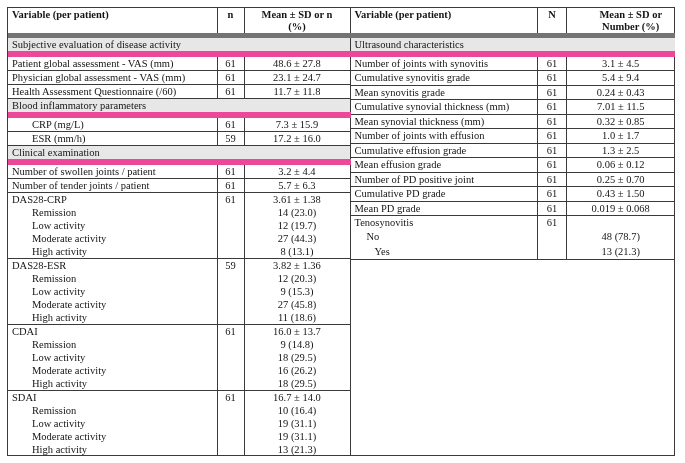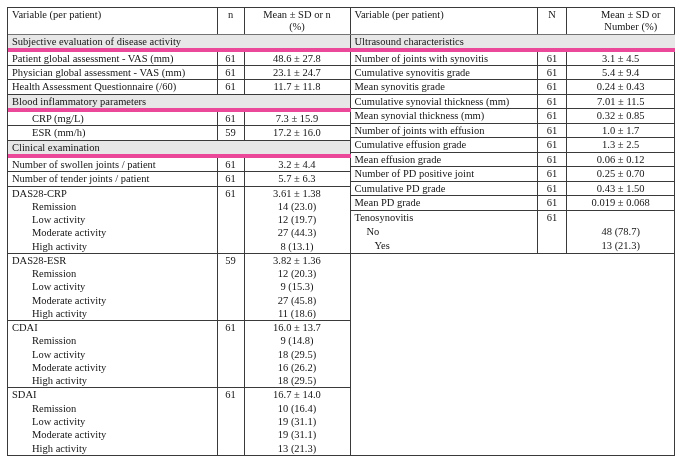--- a/index.html
+++ b/index.html
@@ -3,28 +3,28 @@
 <meta charset="utf-8">
 <style>
   html,body{margin:0;padding:0;background:#ffffff;}
   .page{width:685px;height:463px;box-sizing:border-box;padding:7px;background:#fff;}
   .table-outer{display:flex;align-items:flex-start;border:1px solid #3a3a3a;height:449px;box-sizing:border-box;width:668px;background:#fff;}
   table{border-collapse:collapse;table-layout:fixed;font-family:"Liberation Serif",serif;font-size:10.5px;color:#151515;}
   #left-table{height:447px;width:342px;}
   #right-table{width:324px;}
   th,td{padding:0 3px;vertical-align:top;font-weight:normal;line-height:13px;overflow:hidden;border-right:1px solid #3a3a3a;}
   td{white-space:nowrap;}
-  th{border-bottom:1px solid #737373;padding-top:1px;line-height:12px;white-space:pre-line;height:26px;box-sizing:border-box;}
+  th{border-bottom:5px solid #737373;padding-top:1px;line-height:12px;white-space:pre-line;height:26px;box-sizing:border-box;font-weight:bold;}
   #left-table th.c0{width:209px;}  #left-table th.c1{width:27px;}  #left-table th.c2{width:106px;}
   #right-table th.c0{width:187px;} #right-table th.c1{width:29px;} #right-table th.c2{width:108px;padding-left:23px;}
   th.c0,td.c0{text-align:left;padding-left:4px;}
   th.c1,th.c2,td.c1,td.c2{text-align:center;}
   #right-table th:last-child,#right-table td:last-child{border-right:none;}
   tr.sep td{border-bottom:1px solid #3a3a3a;}
-  tr.section td{background:#e7e7e7;border-bottom:4px solid #ec4899;padding-left:4px;}
+  tr.section td{background:#e7e7e7;border-bottom:6px solid #ec4899;padding-left:4px;}
   #right-table tbody tr{height:14.5px;margin-top:36px;}
 </style>
 </head>
 <body>
 
 <div class="page">
   <div class="table-outer">
     <table id="left-table">
         <thead>
           <tr>

